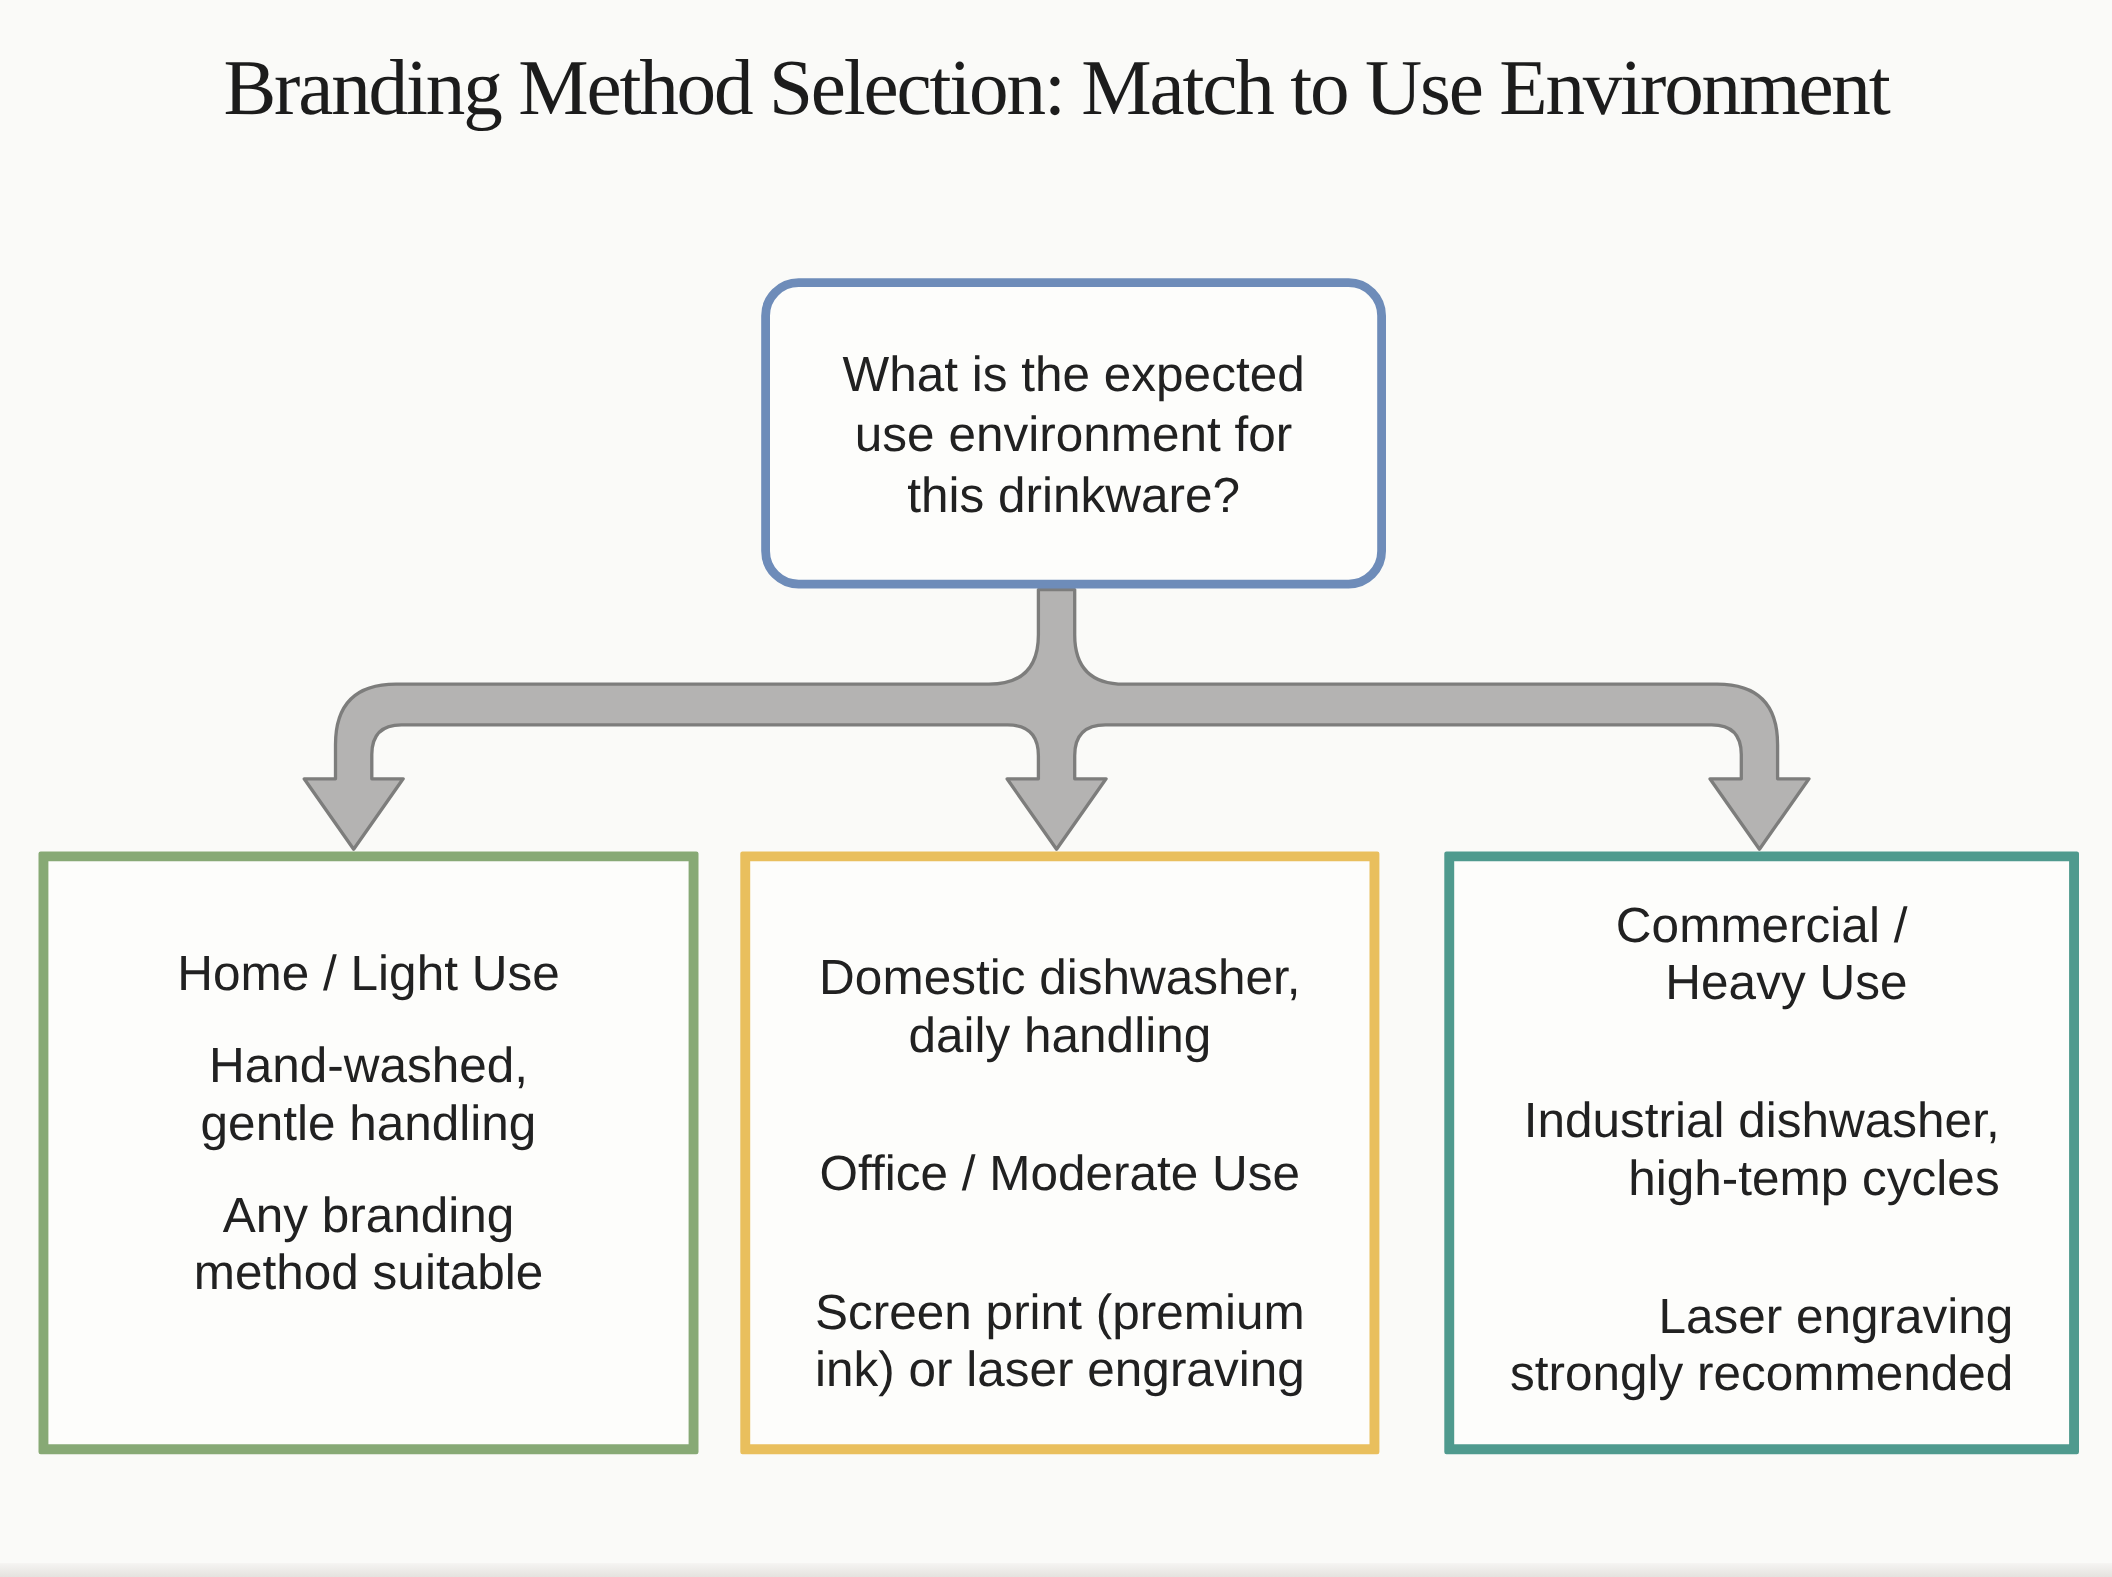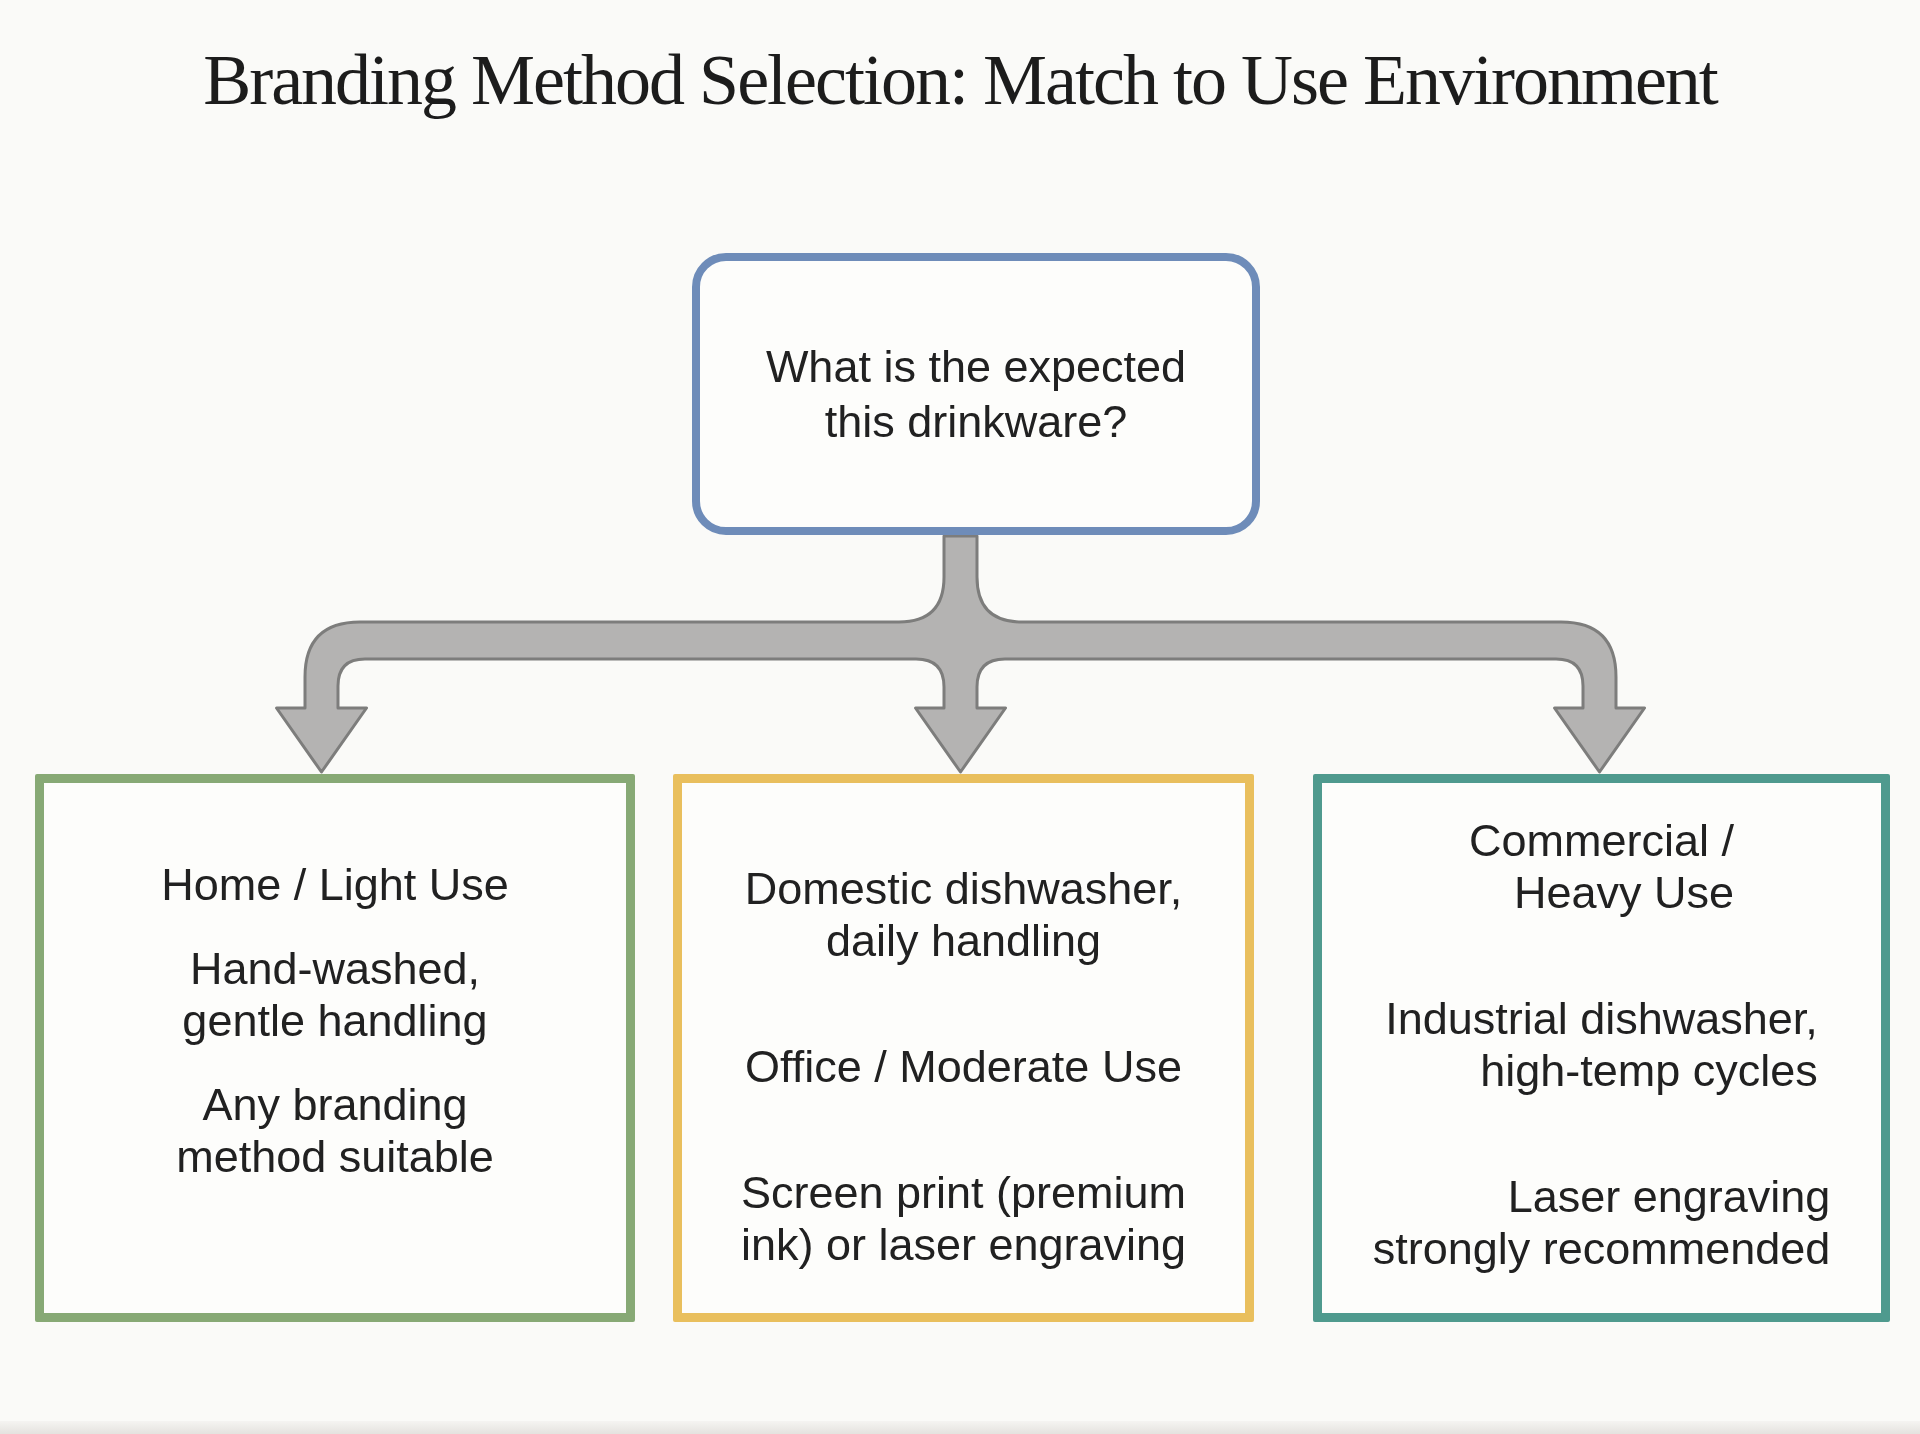--- a/index.html
+++ b/index.html
@@ -128,20 +128,21 @@
          Q 1616 622 1561 622
          L 1022 622
          Q 977 622 977 577
          L 977 536
          Z" fill="#b4b3b2" stroke="#7d7d7c" stroke-width="3" stroke-linejoin="round"></path>
   </svg>
 
   <div class="box decision">
     <div>
       <span class="ln">What is the expected</span>
+      <span class="ln">use environment for</span>
       <span class="ln">this drinkware?</span>
     </div>
   </div>
 
   <div class="box branch branch-home">
     <div class="para">
       <span class="ln">Home / Light Use</span>
     </div>
     <div class="para">
       <span class="ln">Hand-washed,</span>

